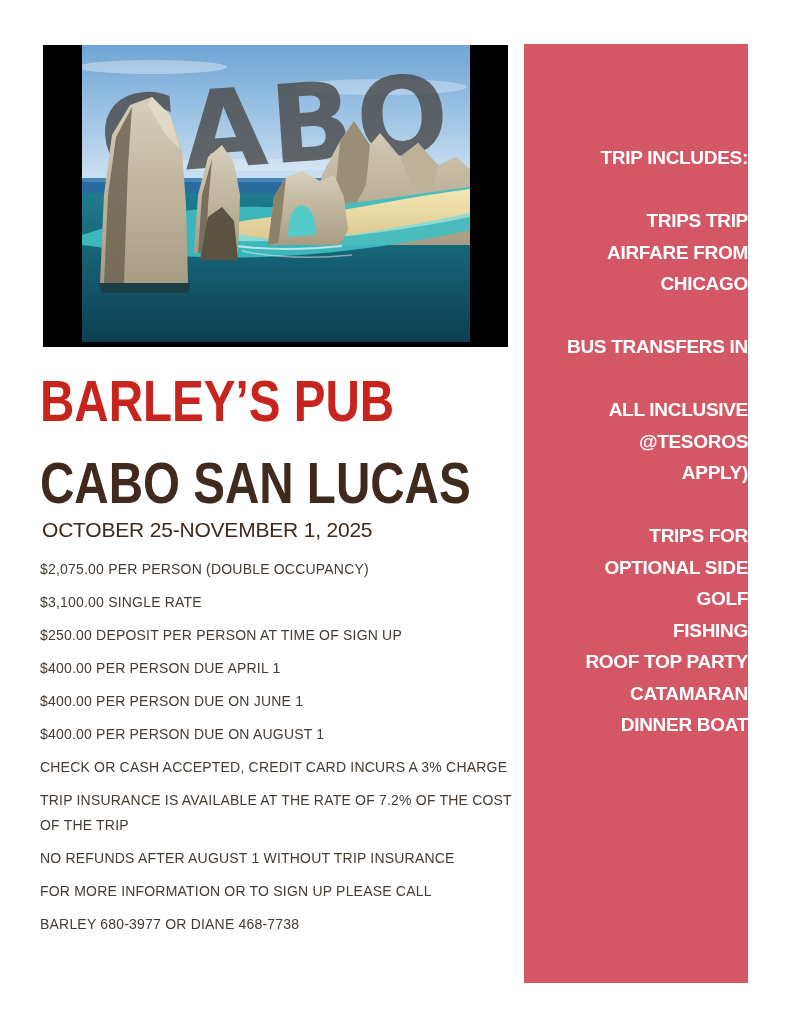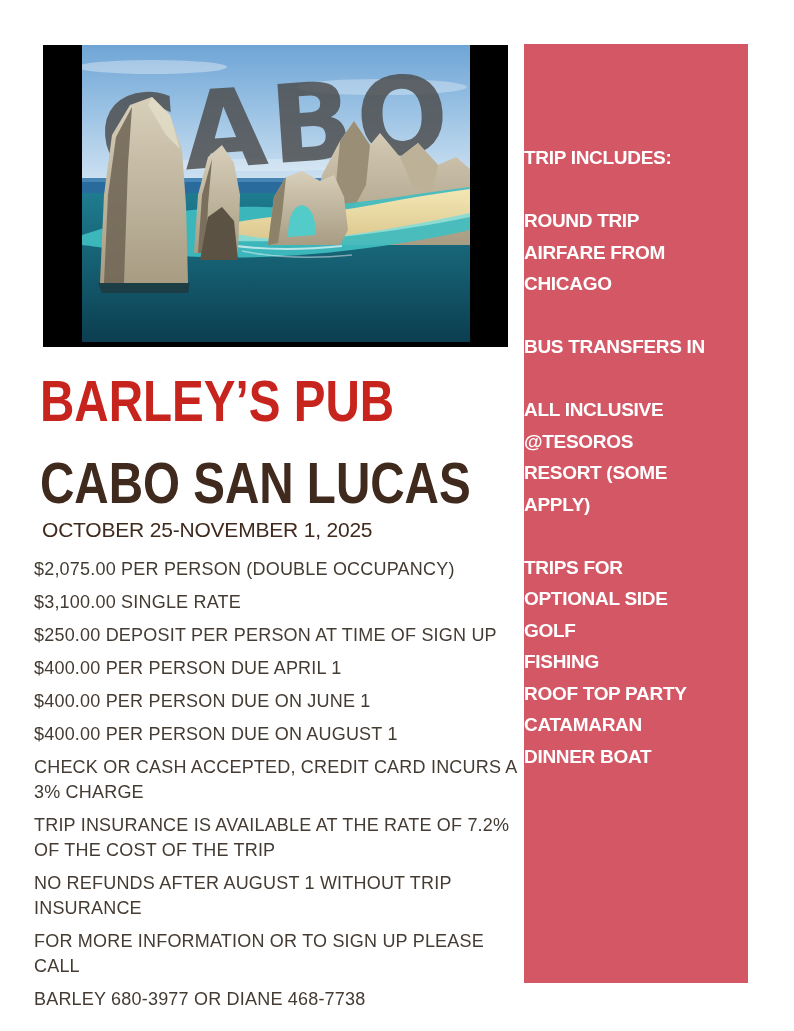--- a/index.html
+++ b/index.html
@@ -26,29 +26,29 @@
     color:var(--brown,#3F2A1D);
     transform:scaleX(.82);transform-origin:left top;
   }
   .dates{
     position:absolute;left:42px;top:518px;
     font-size:21px;font-weight:normal;letter-spacing:-.2px;white-space:nowrap;
     color:var(--brown,#3F2A1D);
   }
   
   .details{
-    position:absolute;left:34px;top:557px;width:484px;
-    font-size:18px;color:var(--body,#443B33);letter-spacing:.2px;
+    position:absolute;left:40px;top:557px;width:484px;
+    font-size:14px;color:var(--body,#443B33);letter-spacing:.2px;
   }
   .detail{line-height:25px;margin-bottom:8px;}
   
   .sidebar{
     position:absolute;left:524px;top:44px;width:224px;height:939px;
     background:var(--pink,#D35765);box-sizing:border-box;padding-top:98px;
-    text-align:left;color:var(--sbtext,#FFFFFF);
+    text-align:right;color:var(--sbtext,#FFFFFF);
     font-size:19px;font-weight:bold;letter-spacing:-.3px;
   }
   .sb-heading{line-height:31.5px;margin-bottom:31.5px;}
   .sb-group{margin-bottom:31.5px;}
   .sb-line{line-height:31.5px;}
 </style>
 </head>
 <body>
 
 <div class="page">
@@ -140,33 +140,32 @@
       <div class="detail">FOR MORE INFORMATION OR TO SIGN UP PLEASE CALL</div>
 
       <div class="detail">BARLEY 680-3977 OR DIANE 468-7738</div>
     </div>
 
   <aside class="sidebar">
     <div class="sb-heading">TRIP INCLUDES:</div>
     <div>
 
         <div class="sb-group">
-          <div class="sb-line">ROUND TRIP</div>
+          <div class="sb-line">TRIPS TRIP</div>
           <div class="sb-line">AIRFARE FROM</div>
           <div class="sb-line">CHICAGO</div>
         </div>
 
         <div class="sb-group">
           <div class="sb-line">BUS TRANSFERS IN</div>
         </div>
 
         <div class="sb-group">
           <div class="sb-line">ALL INCLUSIVE</div>
           <div class="sb-line">@TESOROS</div>
-          <div class="sb-line">RESORT (SOME</div>
           <div class="sb-line">APPLY)</div>
         </div>
 
         <div class="sb-group">
           <div class="sb-line">TRIPS FOR</div>
           <div class="sb-line">OPTIONAL SIDE</div>
           <div class="sb-line">GOLF</div>
           <div class="sb-line">FISHING</div>
           <div class="sb-line">ROOF TOP PARTY</div>
           <div class="sb-line">CATAMARAN</div>

